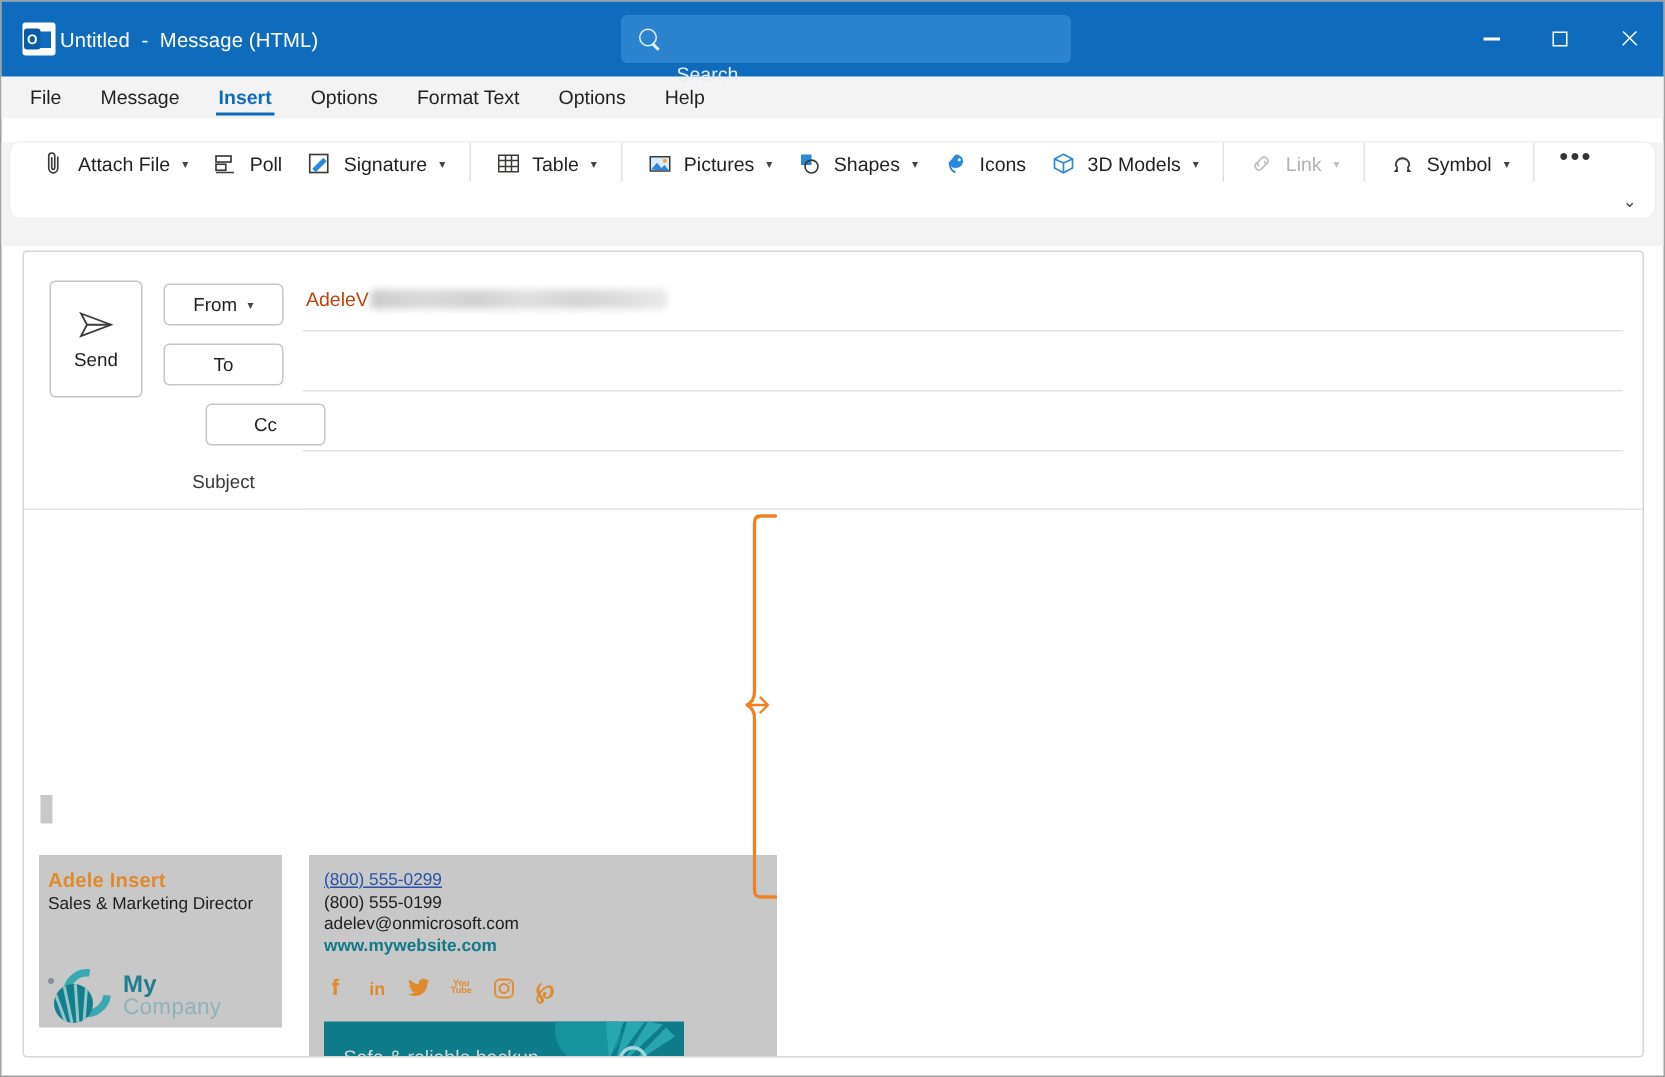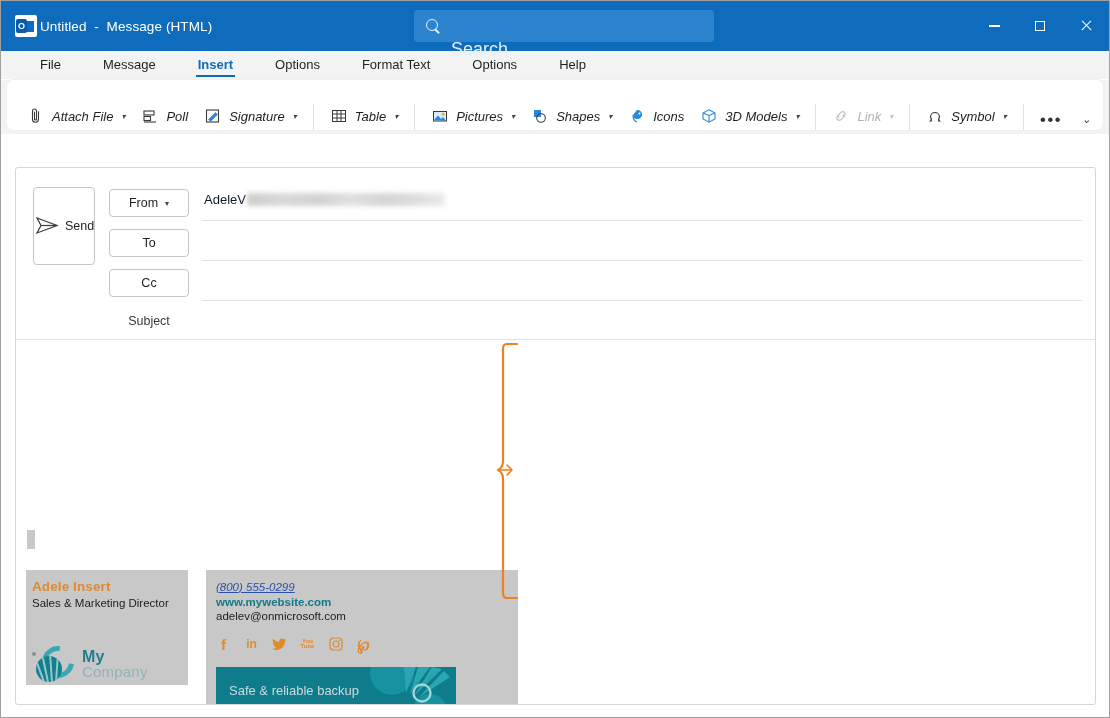--- a/index.html
+++ b/index.html
@@ -48,59 +48,58 @@
   .searchbox .mag::before {
     content: ""; position: absolute; left: 0; top: 0;
     width: 10px; height: 10px; border: 1.5px solid #e8f1fa;
     border-radius: 50%;
   }
   .searchbox .mag::after {
     content: ""; position: absolute; left: 9px; top: 9px;
     width: 6px; height: 1.5px; background: #e8f1fa;
     transform: rotate(45deg); transform-origin: left center;
   }
-  .searchbox .ph { color: #e2eefb; font-size: 18px; margin-top: 47px; }
+  .searchbox .ph { color: #e2eefb; font-size: 13px; margin-top: 47px; }
   .wincontrols { position: absolute; right: 0; top: 0; display: flex; height: 50px; }
   .wc {
     width: 46px; height: 50px; display: flex;
     align-items: center; justify-content: center;
     color: #ffffff; font-size: 13px;
   }
   .wc .min { width: 11px; height: 1.4px; background: #fff; }
   .wc .max { width: 10px; height: 10px; border: 1.4px solid #fff; }
   .wc .cls { position: relative; width: 12px; height: 12px; }
   .wc .cls::before, .wc .cls::after {
     content: ""; position: absolute; left: 0; top: 5.3px;
     width: 13px; height: 1.4px; background: #fff;
   }
   .wc .cls::before { transform: rotate(45deg); }
   .wc .cls::after { transform: rotate(-45deg); }
 
   
   .tabbar {
     height: 28px; background: #f3f3f3; display: flex;
-    align-items: center; padding-left: 26px; gap: 16px;
+    align-items: center; padding-left: 6px; gap: 0px;
   }
   .tab {
     font-size: 13px; color: #201f1e; padding: 0 13px;
     height: 28px; line-height: 28px; position: relative; white-space: nowrap;
   }
   .tab.active { color: #0f6cbd; font-weight: bold; }
   .tab.active::after {
     content: ""; position: absolute; left: 11px; right: 11px;
     bottom: 2px; height: 2px; background: #0f6cbd;
   }
 
   
   .ribbon {
-    height: 50px; background: #ffffff; margin: 1px 6px;
-    border-radius: 7px; display: flex; align-items: flex-end;
+    height: 50px; background: #ffffff; margin: 16px 6px;
+    border-radius: 7px; display: flex; align-items: flex-start;
     padding-left: 12px; position: relative;
     box-shadow: 0 0 0 1px #f0f0f0;
-    font-style: italic;
   }
   .ribbon-bg { background: #f3f3f3; padding-bottom: 3px; }
   .ritem {
     display: flex; align-items: center; gap: 7px;
     padding: 5px 8px; border-radius: 4px; white-space: nowrap;
   }
   .ritem .lbl { font-size: 13px; color: #201f1e; }
   .ritem.disabled .lbl { color: #b4b2b0; }
   .chev { font-size: 8px; color: #444; margin-left: 1px; }
   .ritem.disabled .chev { color: #c3c1bf; }
@@ -129,48 +128,48 @@
   
   .panel {
     position: absolute; left: 14px; top: 166px;
     width: 1081px; height: 538px;
     background: #ffffff; border: 1px solid #d6d6d6; border-radius: 3px;
   }
   .hdr { position: relative; height: 172px; border-bottom: 1px solid #e4e4e4; }
   .sendbtn {
     position: absolute; left: 17px; top: 19px; width: 62px; height: 78px;
     border: 1px solid #c6c6c6; border-radius: 4px; background: #fff;
-    display: flex; flex-direction: row; align-items: center;
+    display: flex; flex-direction: column; align-items: center;
     justify-content: center; gap: 5px;
   }
   .sendbtn .label { font-size: 12.5px; color: #201f1e; }
   .fldbtn {
     position: absolute; left: 93px; width: 80px; height: 28px;
     border: 1px solid #c6c6c6; border-radius: 4px; background: #fff;
     display: flex; align-items: center; justify-content: center; gap: 6px;
     font-size: 12.5px; color: #201f1e;
   }
   .fldbtn.from { top: 21px; }
   .fldbtn.to   { top: 61px; text-align: right; }
-  .fldbtn.cc   { top: 101px; }
+  .fldbtn.cc   { top: 101px; margin-left: 28px; }
   .subjlbl {
     position: absolute; left: 93px; top: 146px; width: 80px;
     text-align: center; font-size: 12.5px; color: #3b3a39;
   }
   .fldline {
     position: absolute; left: 186px; width: 880px; height: 1px;
     background: #e1e1e1;
   }
   .fldline.l1 { top: 52px; }
   .fldline.l2 { top: 92px; }
   .fldline.l3 { top: 132px; }
   .fldline.l4 { top: 171px; background: #e4e4e4; }
   .fromval {
     position: absolute; left: 188px; top: 24px;
-    font-size: 13px; color: #0f172a; display: flex; align-items: center;
+    font-size: 13px; color: #c2410c; display: flex; align-items: center;
   }
   .redact {
     display: inline-block; margin-left: 1px; width: 198px; height: 13px;
     background: linear-gradient(90deg,#c9c9c9 0%,#d7d7d7 18%,#cfcfcf 36%,
                 #dedede 52%,#d2d2d2 70%,#dcdcdc 86%,#e9e9e9 100%);
     filter: blur(2.6px); border-radius: 2px; opacity: .95;
   }
 
   
   .body { position: relative; height: 364px; overflow: hidden; }
@@ -208,21 +207,21 @@
   }
   .logo-txt { line-height: 15px; }
   .logo-my { font-size: 16px; font-weight: bold; color: #1f7f8c; letter-spacing: .2px; }
   .logo-co { font-size: 15px; color: #8fb3b8; letter-spacing: .2px; }
 
   .sig-right {
     width: 312px; background: #c8c8c8; padding: 10px 0 0 10px;
     margin-left: 18px; min-height: 203px;
   }
   .sig-line { font-size: 11.5px; color: #1d1d1d; line-height: 14.5px; }
-  .sig-line.link1 { color: #2a50a8; text-decoration: underline; font-style: italic; }
+  .sig-line.link1 { color: #2a50a8; text-decoration: underline; }
   .sig-line.web { color: #127a86; font-weight: bold; }
   .socials { display: flex; gap: 13px; margin-top: 13px; color: #e08a2e; align-items: center; }
   .soc { width: 15px; height: 15px; display: flex; align-items: center; justify-content: center; }
   .banner {
     position: relative; margin-top: 15px; width: 240px; height: 62px;
     background: #0e7c8a; overflow: hidden;
   }
   .banner .deco { position: absolute; right: 0; top: 0; width: 110px; height: 62px; }
   .banner .t1 {
     position: absolute; left: 13px; top: 16px;
@@ -469,22 +468,23 @@
             </span>
             <span class="logo-txt">
               <div class="logo-my">My</div>
               <div class="logo-co">Company</div>
             </span>
           </div>
         </div>
 
         <div class="sig-right">
           <div class="sig-line link1">(800) 555-0299</div>
+          <div class="sig-line">(800) 555-0199</div>
+          <div class="sig-line">adelev@onmicrosoft.com</div>
           <div class="sig-line web">www.mywebsite.com</div>
-          <div class="sig-line">adelev@onmicrosoft.com</div>
 
           <div class="socials">
             <span class="soc" style="font-weight:bold;font-size:15px;">f</span>
             <span class="soc" style="font-weight:bold;font-size:12px;">in</span>
             <span class="soc">
               <svg width="15" height="13" viewBox="0 0 15 13" fill="#e08a2e">
                   <path d="M14.5 1.8c-.5.25-1.1.4-1.7.5.6-.37 1.05-.95 1.27-1.64-.57.34-1.2.58-1.87.71A2.95 2.95 0 0 0 7.2 4.06 8.4 8.4 0 0 1 1.1.85a2.95 2.95 0 0 0 .91 3.94c-.48-.02-.94-.15-1.34-.37v.04a2.95 2.95 0 0 0 2.37 2.89c-.44.12-.9.14-1.33.05a2.96 2.96 0 0 0 2.76 2.05A5.93 5.93 0 0 1 0 10.67a8.37 8.37 0 0 0 4.53 1.33c5.44 0 8.42-4.5 8.42-8.41l-.01-.38c.58-.42 1.08-.94 1.48-1.53z"></path>
                 </svg>
             </span>
             <span class="soc" style="font-weight:bold;font-size:6px;line-height:5px;text-align:center;">You<br>Tube</span>

